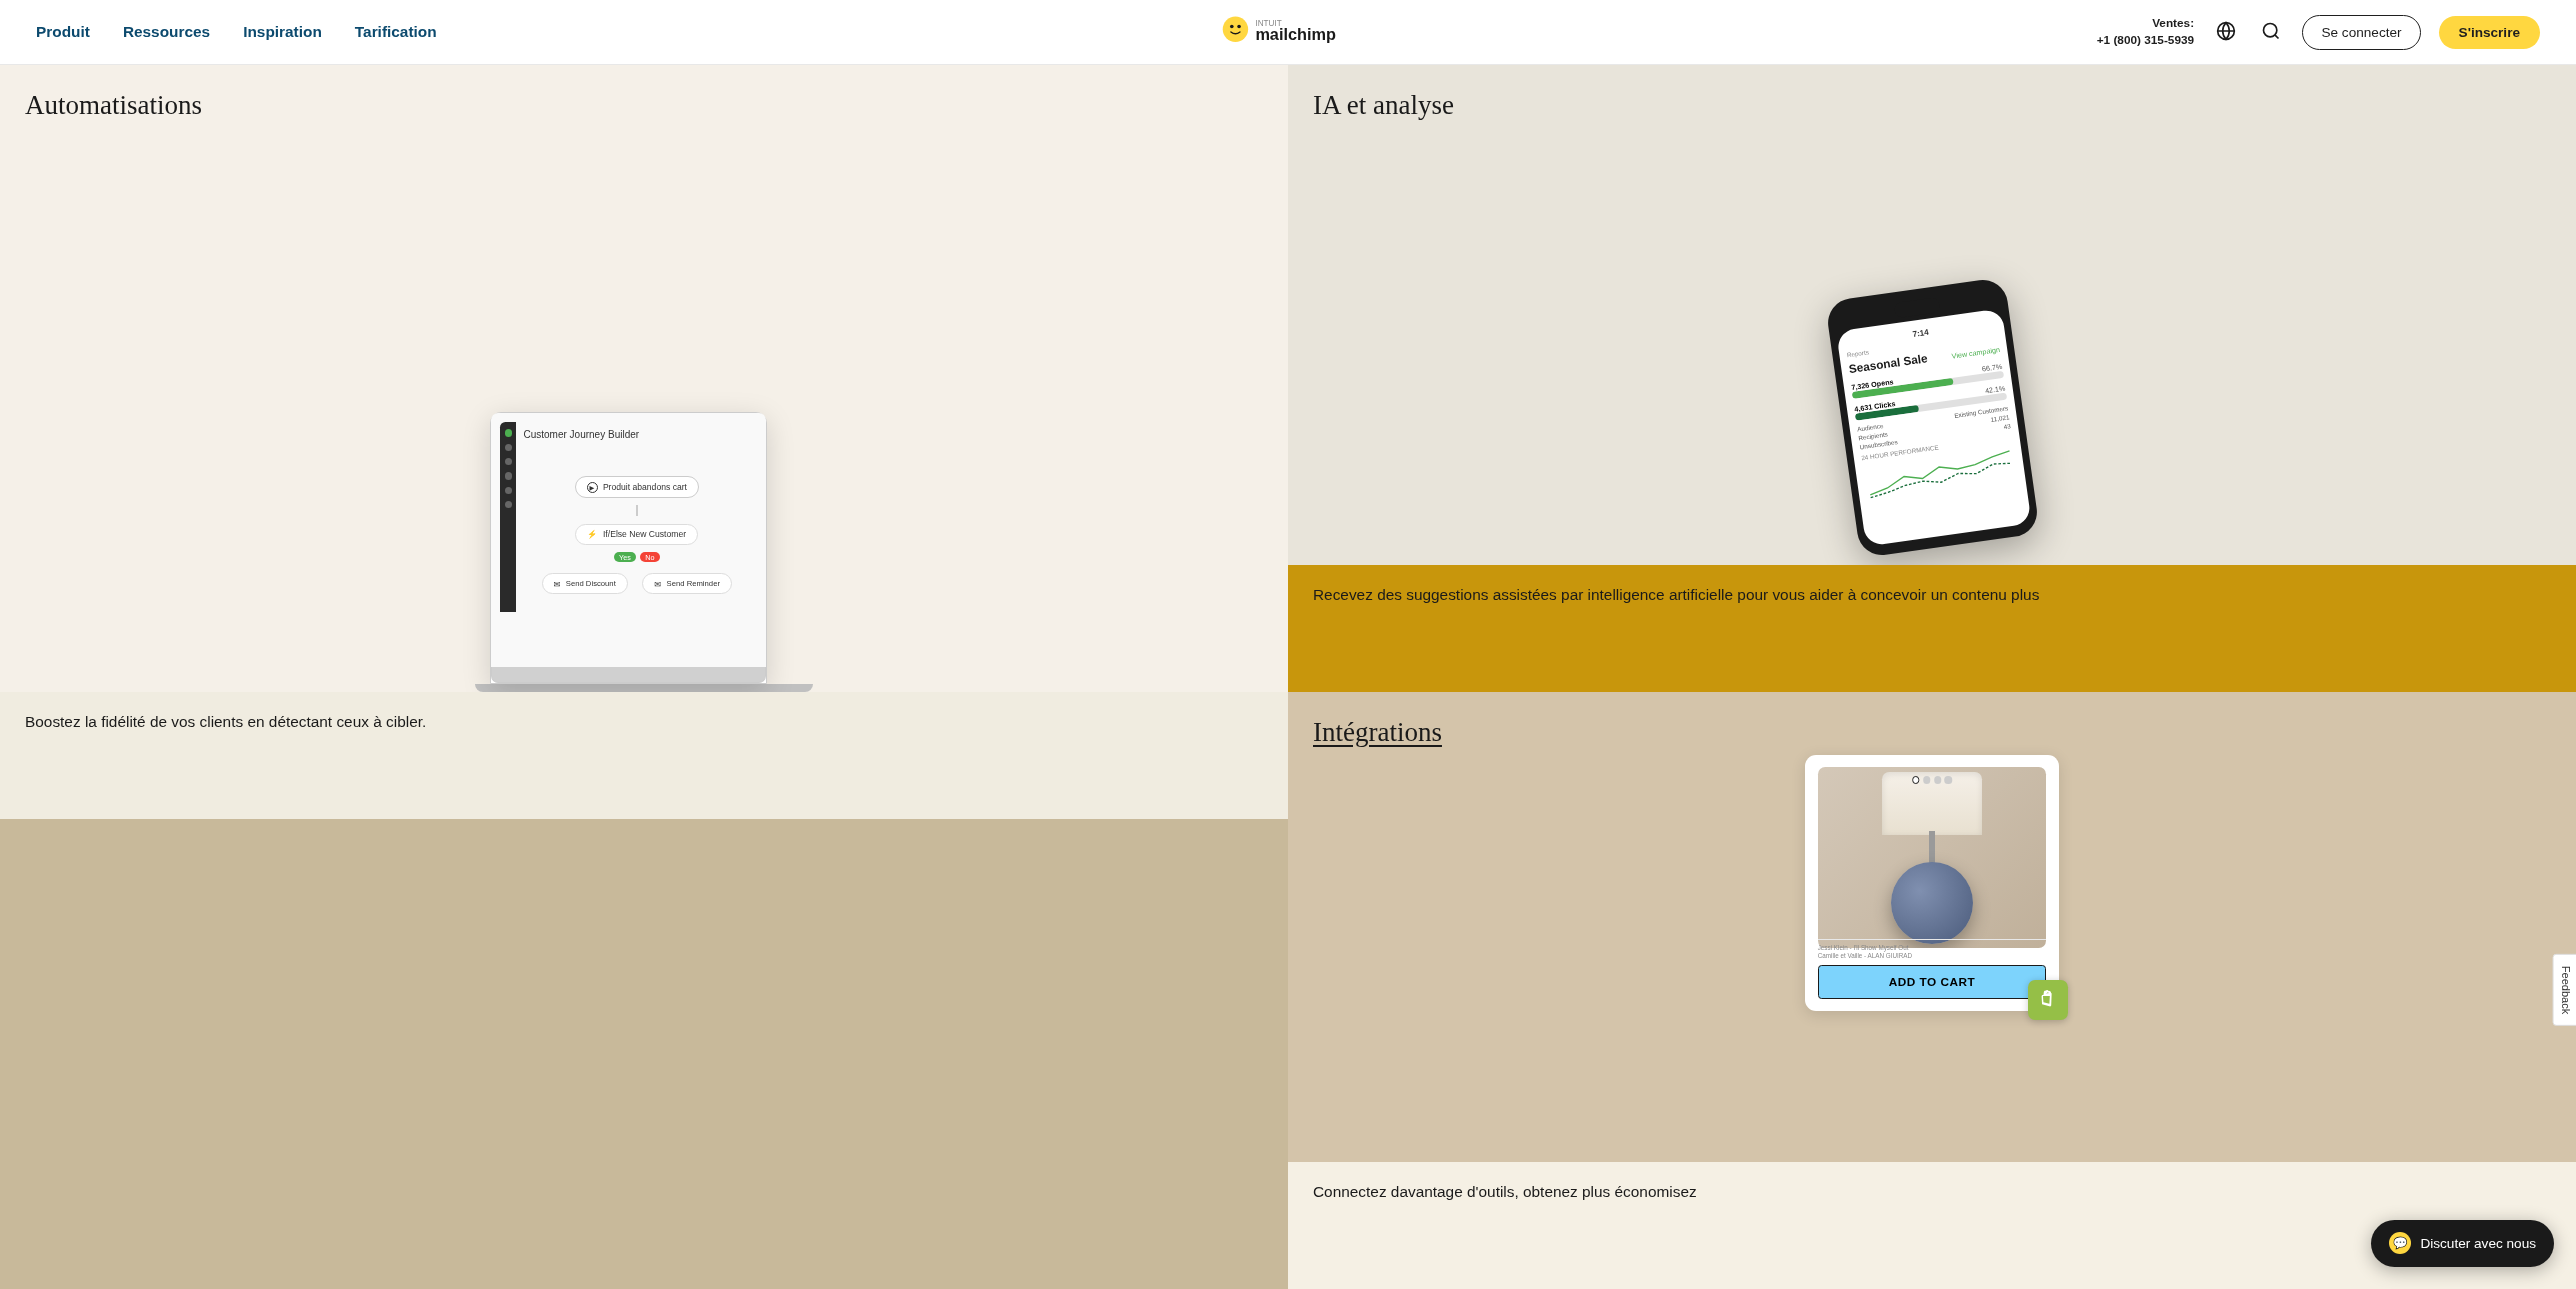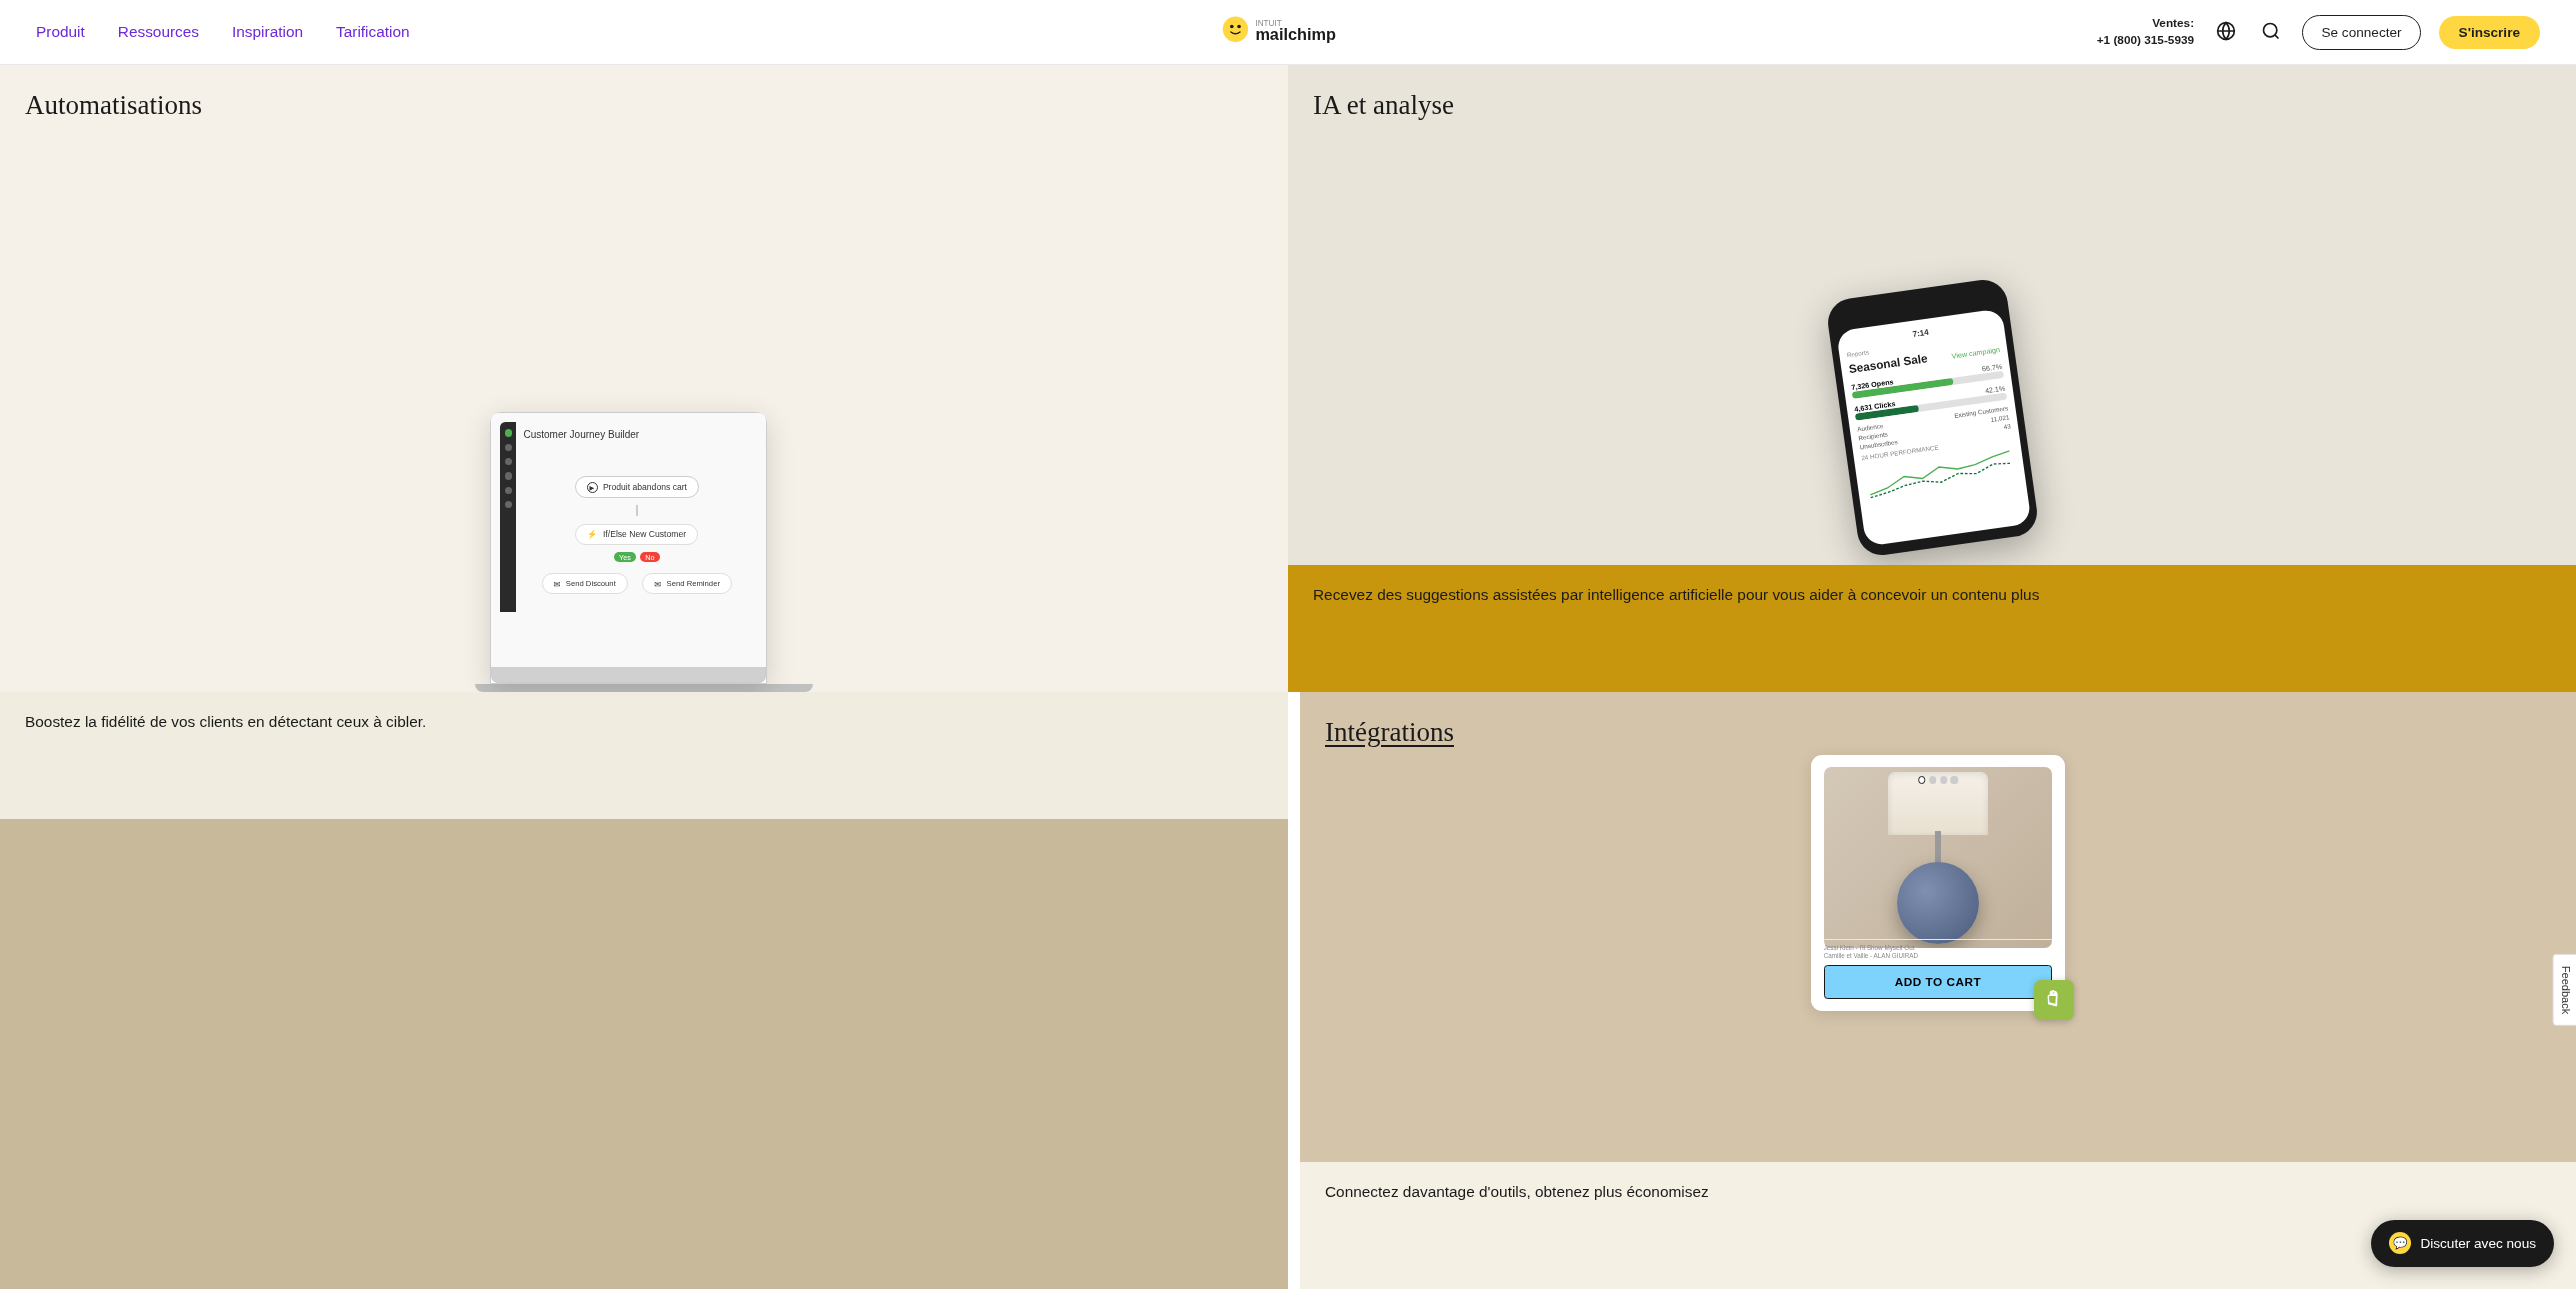--- a/index.html
+++ b/index.html
@@ -11,21 +11,21 @@
       align-items: center;
       justify-content: space-between;
       padding: 0 36px;
       height: 65px;
       background: #fff;
       border-bottom: 0.9px solid #e8e8e8;
       position: relative;
       z-index: 100;
     }
     .header-nav { display: flex; gap: 33px; align-items: center; }
-    .header-nav a { text-decoration: none; color: #6d28d9; font-size: 15.4px; font-weight: 400; }
+    .header-nav a { text-decoration: none; color: #0c4a6e; font-size: 15.4px; font-weight: 700; }
     .header-logo { position: absolute; left: 50%; transform: translateX(-50%); }
     .header-logo svg { width: 145px; height: 40px; }
     .header-right { display: flex; align-items: center; gap: 18px; margin-left: 40px; }
     .header-phone { font-size: 11.8px; color: #1f1f1f; text-align: right; line-height: 1.4; }
     .header-phone span { display: block; font-weight: 600; }
     .icon-btn { background: none; border: none; cursor: pointer; padding: 3.6px; }
     .btn-login { border: 1.8px solid #1f1f1f; background: #fff; color: #1f1f1f; padding: 9px 18px; border-radius: 36px; font-size: 13.6px; cursor: pointer; font-weight: 500; }
     .btn-signup { background: #FFD740; border: none; color: #1f1f1f; padding: 9px 20px; border-radius: 36px; font-size: 13.6px; cursor: pointer; font-weight: 600; }
 
     
@@ -39,21 +39,21 @@
       display: flex;
       flex-direction: column;
       overflow: hidden;
       position: relative;
     }
 
     
     .panel-1 { background: #f5f0e8; }
     .panel-2 { background: #e8e4da; }
     .panel-3 { background: #c8b99a; }
-    .panel-4 { background: #d4c4aa; margin-left: 12px; }
+    .panel-4 { background: #d4c4aa; }
 
     .panel-top {
       flex: 1;
       display: flex;
       flex-direction: column;
       position: relative;
       overflow: hidden;
     }
 
     .panel-title {

